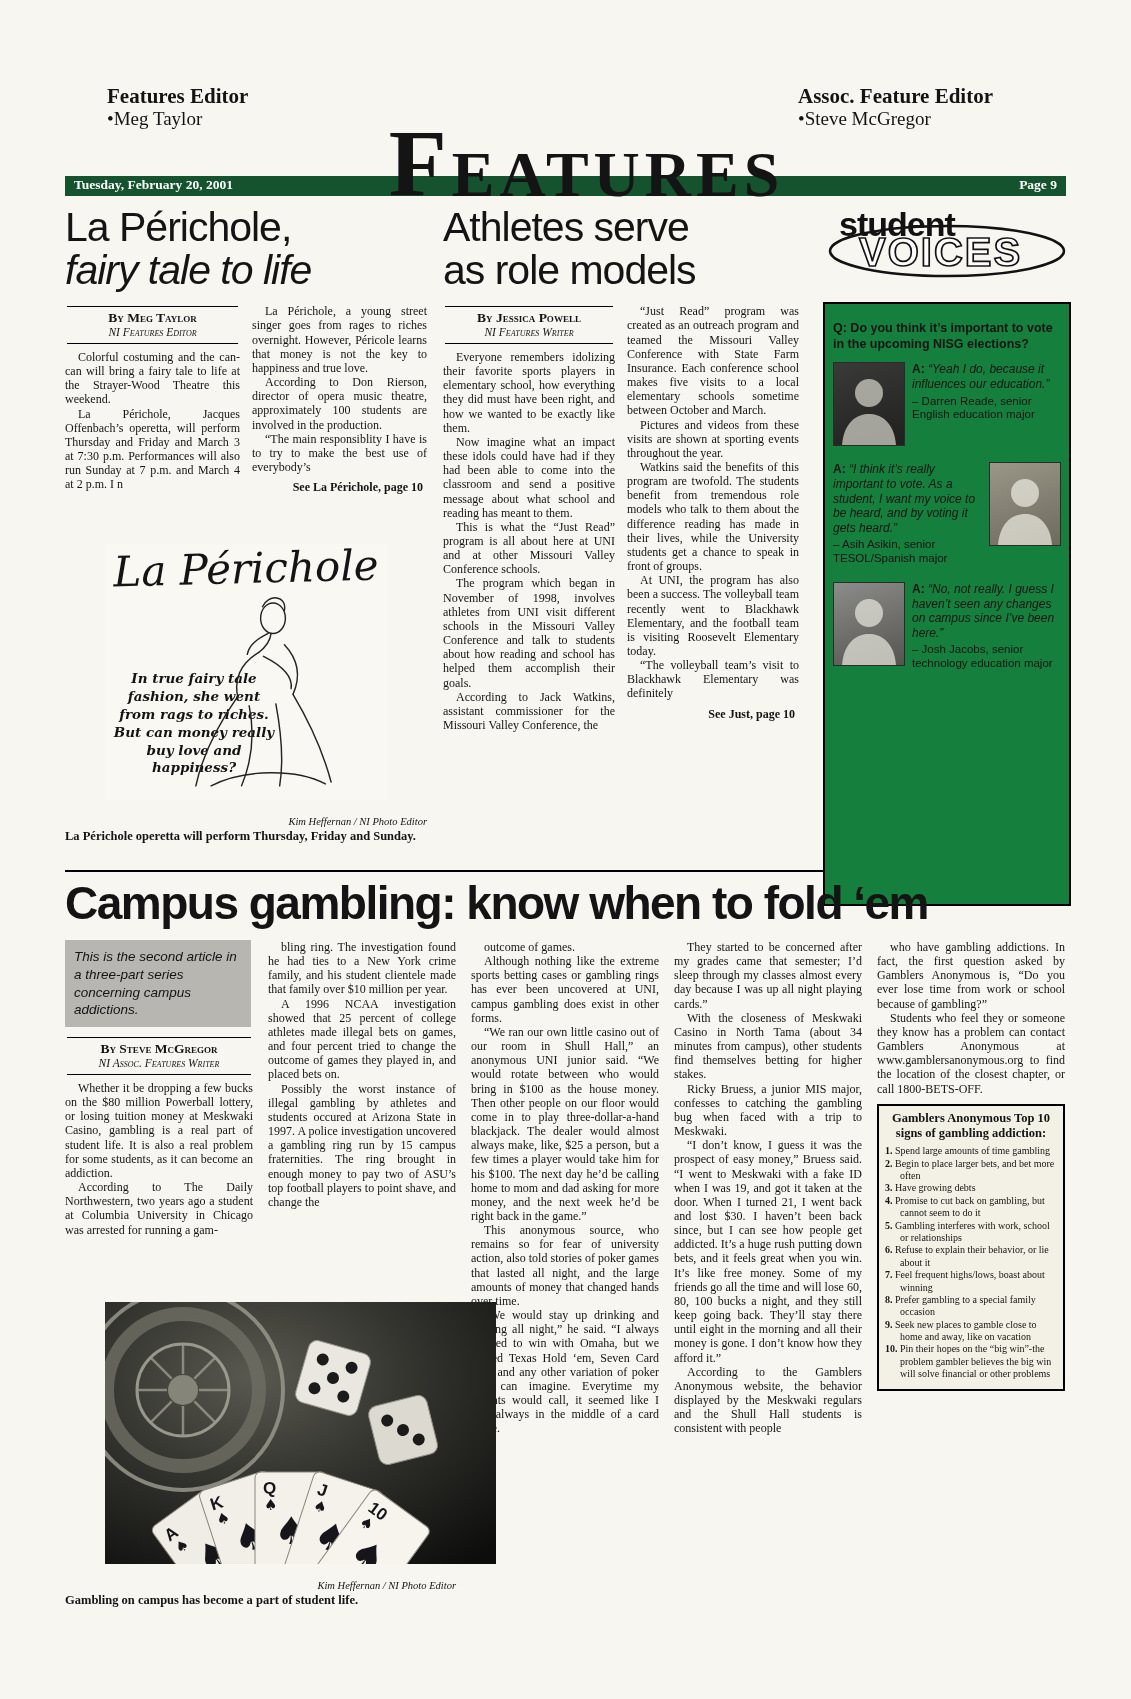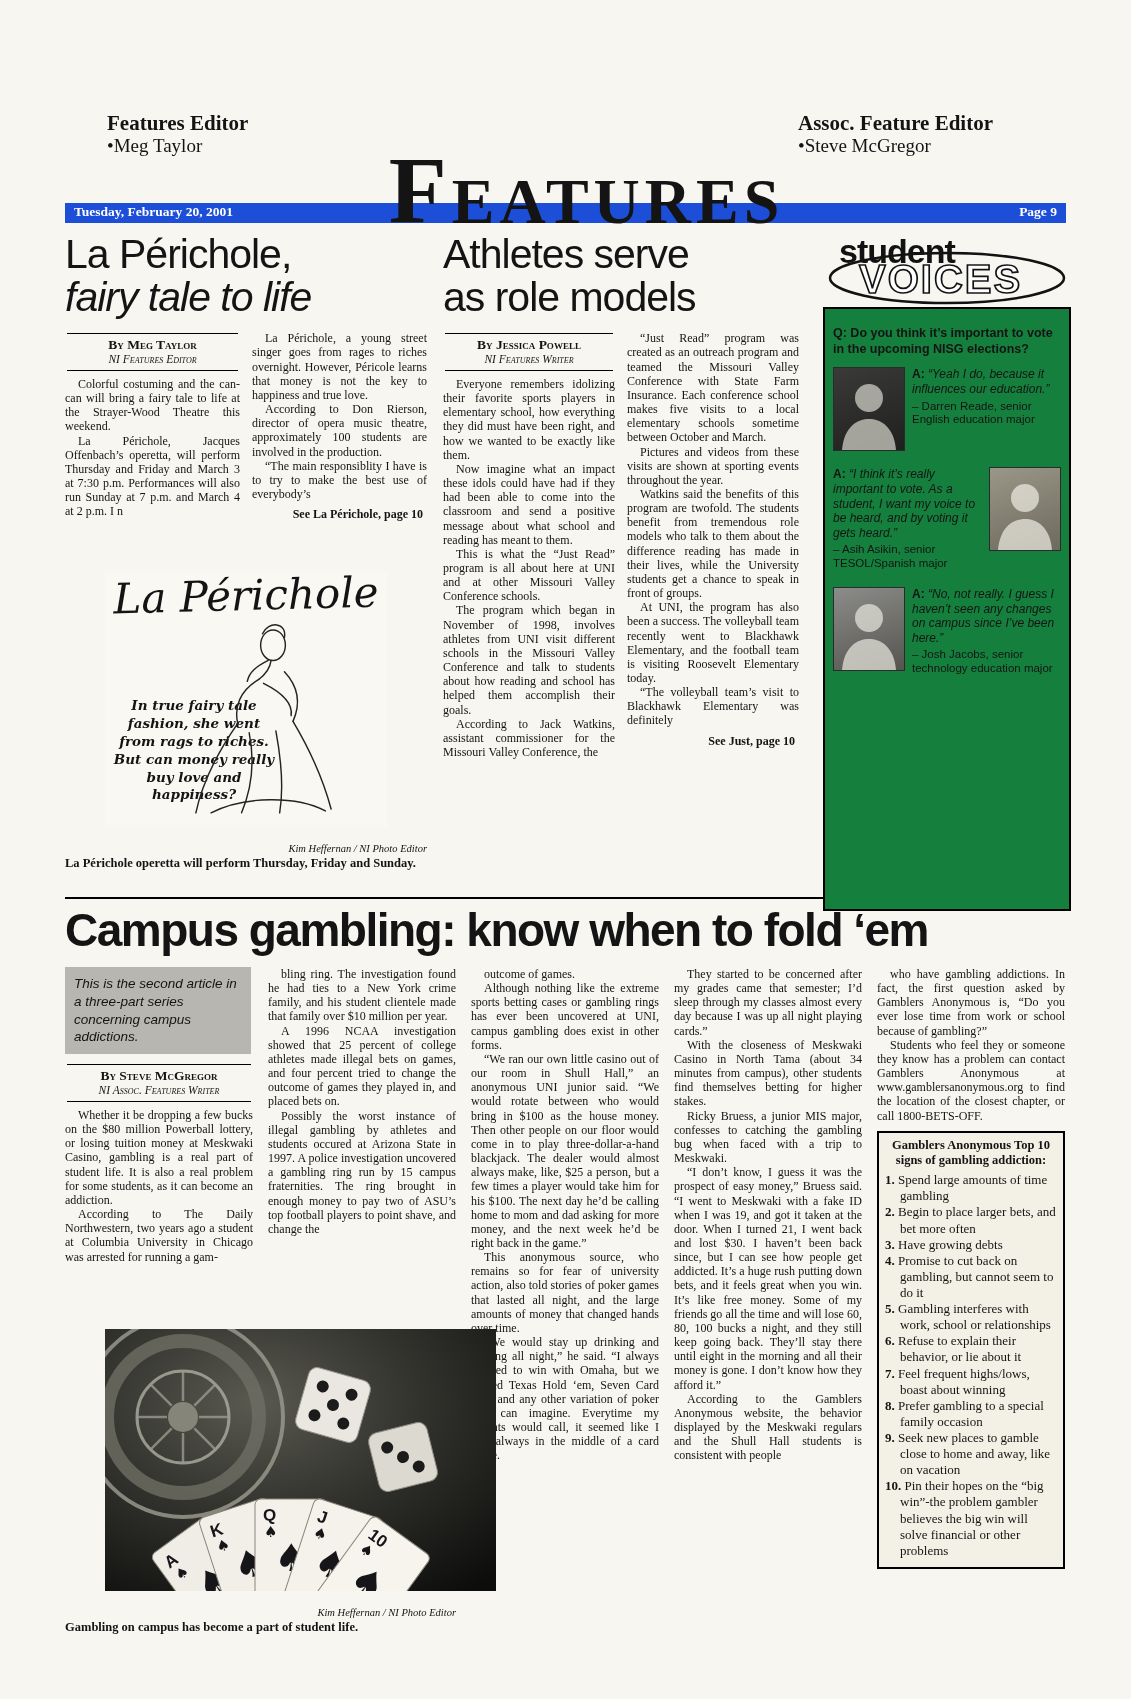--- a/index.html
+++ b/index.html
@@ -4,28 +4,28 @@
 <style>
   html,body { margin:0; padding:0; }
   body {
     width:1131px; height:1699px; overflow:hidden;
     background:#f7f6f1; color:#141414;
     font-family:"Liberation Serif", serif;
   }
   .content { padding:0 65px; }
 
   
-  .masthead { display:flex; justify-content:space-between; align-items:flex-start; padding-top:99px; height:100px; }
+  .masthead { display:flex; justify-content:space-between; align-items:flex-start; padding-top:72px; height:100px; }
   .mast-block { width:268px; padding-top:12px; }
   .mast-block.left { padding-left:42px; }
   .mast-role { font-weight:700; font-size:21px; line-height:1.15; }
   .mast-name { font-size:19px; line-height:1.2; }
   .mast-title { font-weight:700; font-size:64px; letter-spacing:5px; line-height:1; white-space:nowrap; padding-top:2px; }
   .mast-title .cap { font-size:95px; }
-  .date-bar { margin-top:4px; background:#1d4ed8; color:#fff; display:flex; justify-content:space-between; font-size:13.5px; font-weight:700; padding:1px 9px 3px; }
+  .date-bar { margin-top:4px; background:#14532d; color:#fff; display:flex; justify-content:space-between; font-size:13.5px; font-weight:700; padding:1px 9px 3px; }
 
   
   .top-section { display:flex; margin-top:8px; height:656px; }
   .vrule { width:1px; background:#4a4a4a; margin:0 8px; align-self:stretch; }
   .col-a { width:362px; flex:0 0 362px; }
   .col-b { width:356px; flex:0 0 356px; }
   .col-c { width:248px; flex:0 0 248px; margin-left:8px; }
 
   .headline { font-family:"Liberation Sans", sans-serif; font-weight:400; font-size:41px; line-height:1.04; letter-spacing:-1px; margin:2px 0 13px; }
   .headline .it { font-style:italic; }
@@ -45,21 +45,21 @@
   .art-script { position:absolute; top:0; left:0; right:0; text-align:center; font-family:"DejaVu Serif", serif; font-style:italic; font-size:42px; transform:rotate(-1.5deg); }
   .art-quote { position:absolute; left:4px; top:126px; width:170px; text-align:center; font-style:italic; font-weight:700; font-size:13.5px; line-height:1.32; font-family:"DejaVu Serif", serif; }
   .sketch { position:absolute; right:14px; top:42px; }
   .credit { text-align:right; font-style:italic; font-size:10.5px; margin-top:2px; }
   .caption { font-weight:700; font-size:12.5px; margin-top:2px; line-height:1.15; }
 
   
   .col-b .two-col { height:548px; overflow:hidden; }
 
   
-  .voices-logo { height:76px; margin-bottom:0; }
+  .voices-logo { height:76px; margin-bottom:22px; }
   .logo-student { font:700 34px "Liberation Sans", sans-serif; fill:#121212; letter-spacing:-1px; }
   .logo-voices { font:700 40px "Liberation Sans", sans-serif; fill:#ffffff; stroke:#121212; stroke-width:1.7px; letter-spacing:2px; }
   .voices-box { border:2px solid #000; padding:17px 8px; height:566px; overflow:hidden; background:#15803d; font-family:"Liberation Sans", sans-serif; }
   .voices-q { font-weight:700; font-size:12.5px; line-height:1.25; margin:0 0 10px; }
   .answer { display:flex; gap:7px; margin-bottom:16px; }
   .vphoto { width:70px; height:82px; flex:0 0 70px; border:1px solid #2b2b2b; overflow:hidden; }
   .vphoto.p1 { background:linear-gradient(160deg,#3a3a38,#1f1f1e); }
   .vphoto.p2 { background:linear-gradient(160deg,#9a9788,#6d6a5e); }
   .vphoto.p3 { background:linear-gradient(160deg,#8c8c8a,#55544f); }
   .vtext { font-size:12px; line-height:1.22; min-width:0; }
@@ -74,21 +74,21 @@
   .g-left { width:391px; flex:0 0 391px; }
   .g-pair { display:flex; gap:15px; height:352px; overflow:hidden; }
   .series-note { background:#b7b6b0; font-family:"Liberation Sans", sans-serif; font-style:italic; font-size:13.5px; line-height:1.32; padding:8px 9px; margin:0 2px 10px 0; }
   .g-photo { position:relative; height:262px; margin-top:10px; background:#141412; }
   .card-label { font:700 17px "Liberation Sans", sans-serif; fill:#15151a; }
   .card-suit-sm { font:15px "DejaVu Sans", sans-serif; fill:#15151a; }
   .card-suit-lg { font:38px "DejaVu Sans", sans-serif; fill:#15151a; }
   .top10 { border:2px solid #000; background:#f3f1e5; padding:5px 6px 8px; margin-top:8px; }
   .top10-title { font-weight:700; font-size:12.5px; text-align:center; line-height:1.22; margin-bottom:4px; }
   .top10 ol { list-style:none; margin:0; padding:0; }
-  .top10 li { font-size:13px; line-height:1.24; padding-left:15px; text-indent:-15px; }
+  .top10 li { font-size:10px; line-height:1.24; padding-left:15px; text-indent:-15px; }
 </style>
 </head>
 <body>
 
 <div class="content">
 
   <header class="masthead">
     <div class="mast-block left">
       <div class="mast-role">Features Editor</div>
       <div class="mast-name">•Meg Taylor</div>

